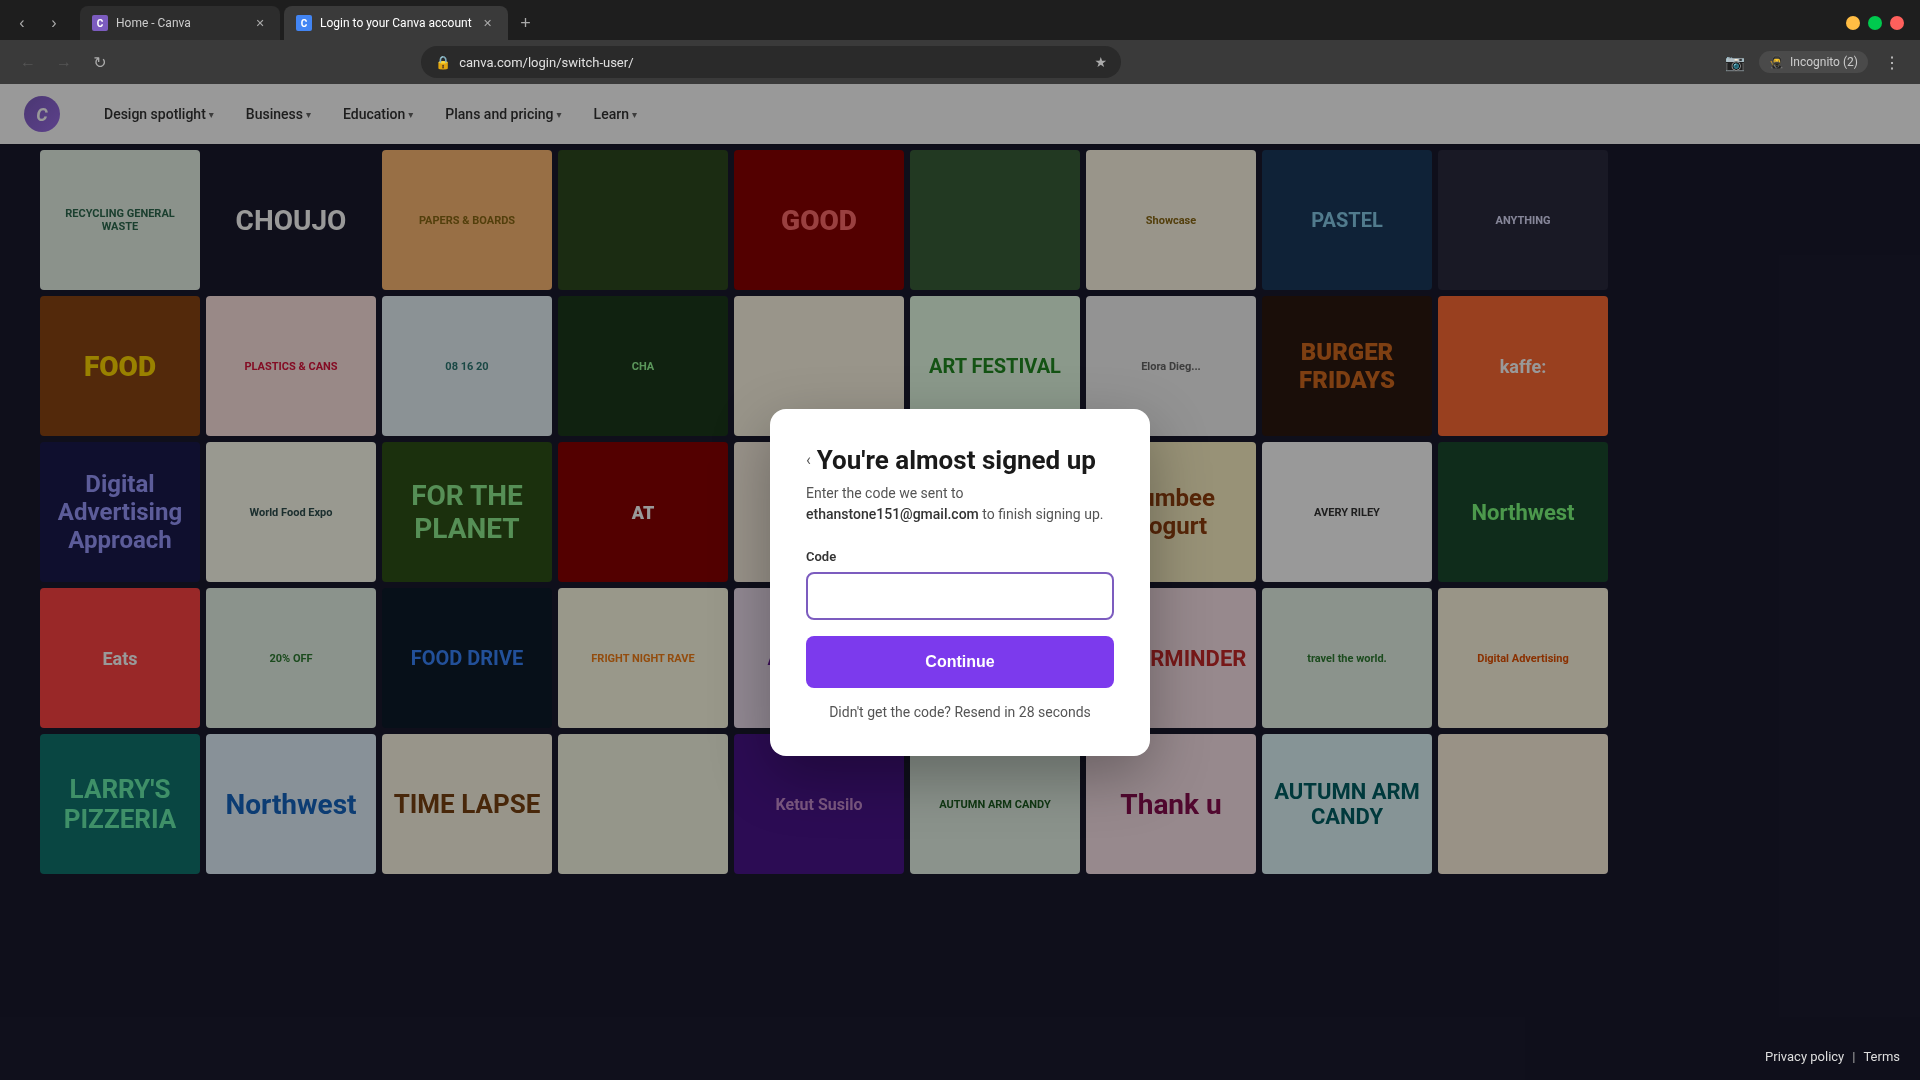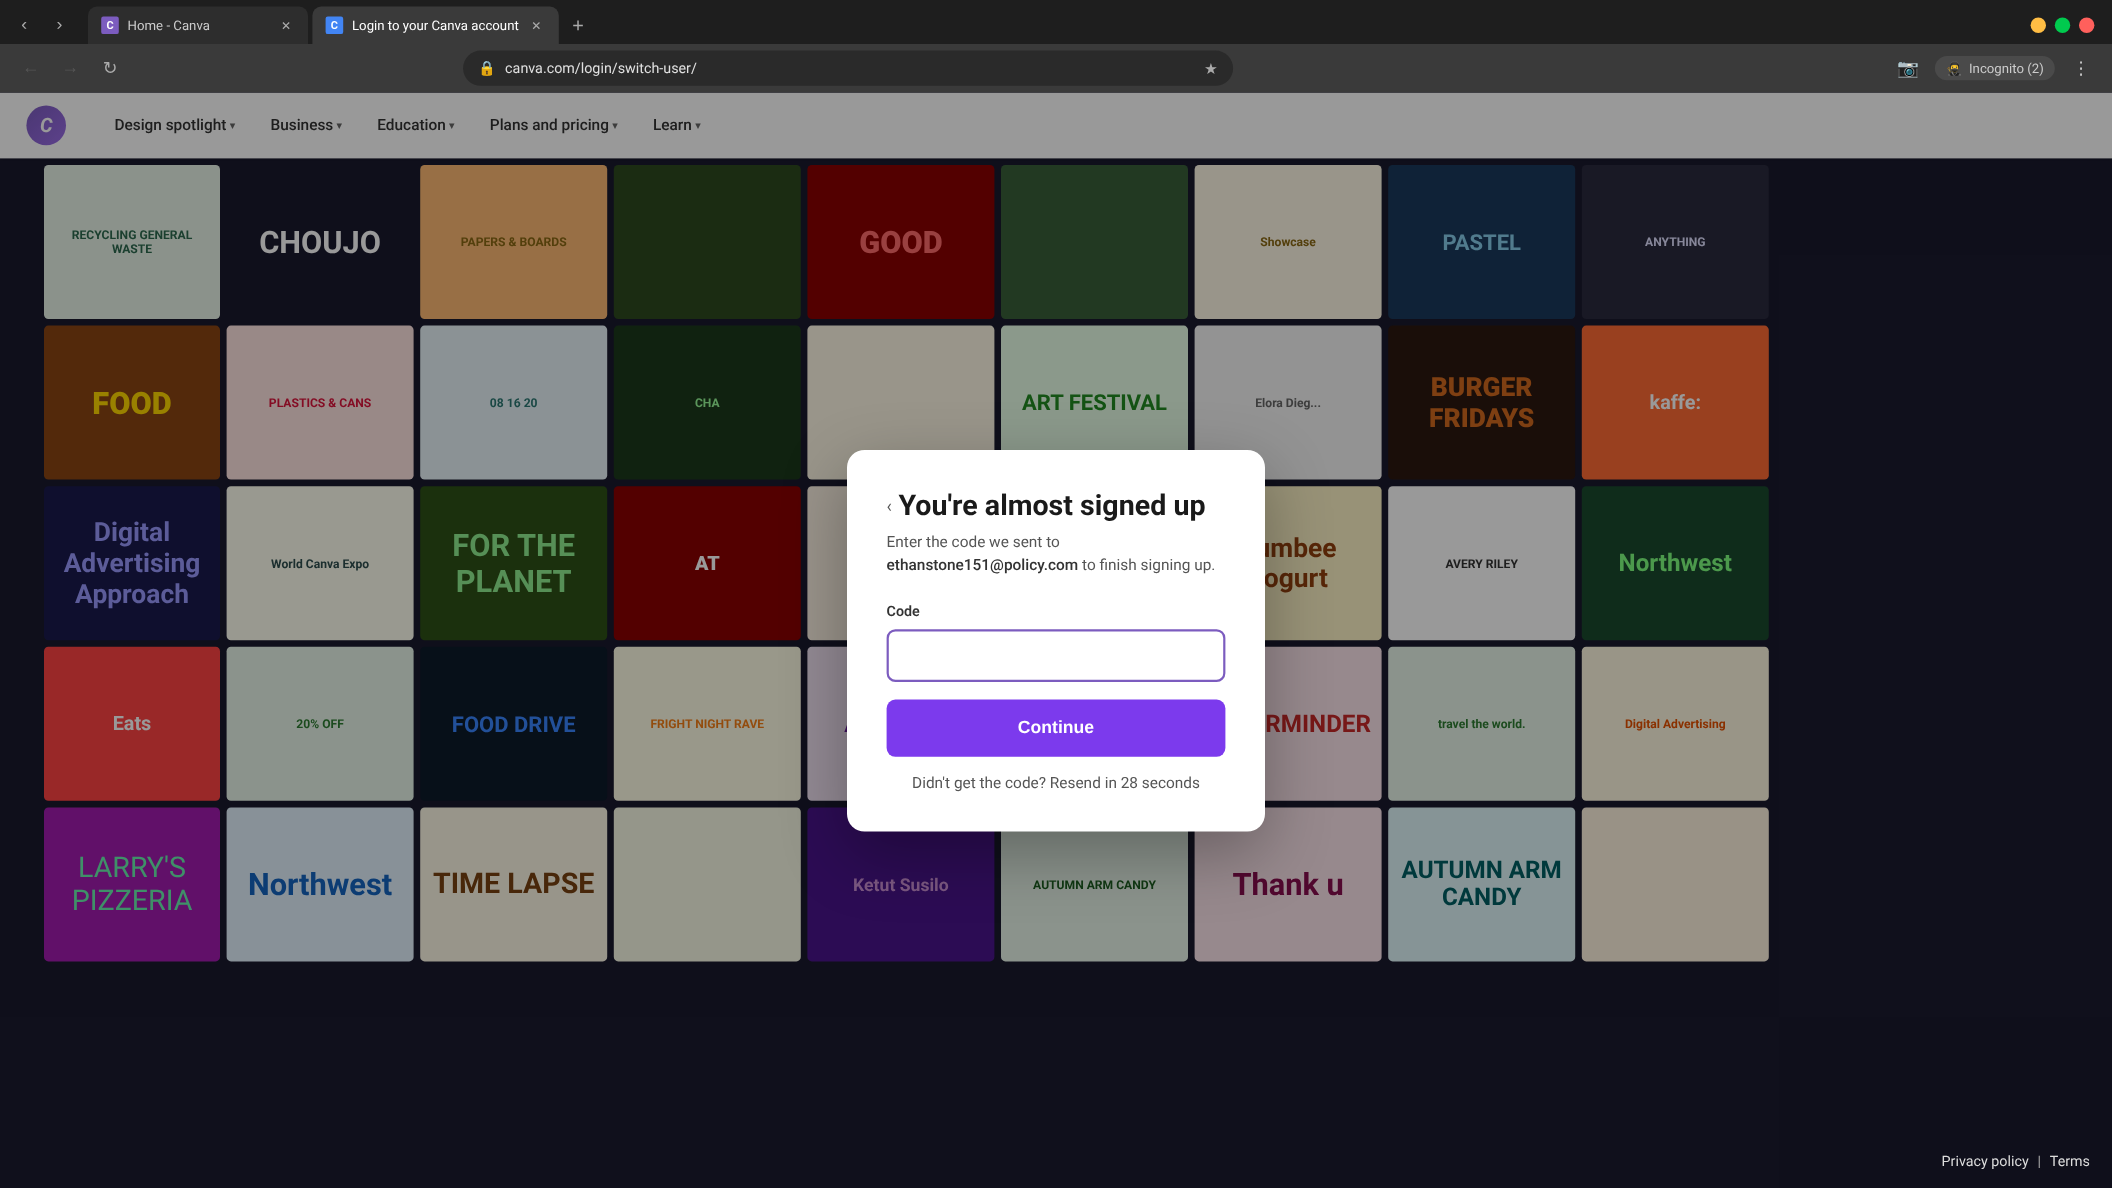--- a/index.html
+++ b/index.html
@@ -373,21 +373,21 @@
     .m27 { background: #1a4a2e; color: #7fff7f; font-size: 22px; }
     .m28 { background: #ff4444; color: white; font-size: 18px; font-weight: 700; }
     .m29 { background: #e8f5e9; color: #2e7d32; }
     .m30 { background: #0d1b2a; color: #3a86ff; font-size: 20px; }
     .m31 { background: #fffde7; color: #f57f17; }
     .m32 { background: #f3e5f5; color: #6a1b9a; font-size: 20px; }
     .m33 { background: #e3f2fd; color: #1565c0; }
     .m34 { background: #fce4ec; color: #c62828; font-size: 22px; }
     .m35 { background: #e8f5e9; color: #2e7d32; }
     .m36 { background: #fff8e1; color: #e65100; }
-    .m37 { background: #a21caf; color: #69f0ae; font-size: 26px; font-weight: 400; }
+    .m37 { background: #0f766e; color: #69f0ae; font-size: 26px; font-weight: 700; }
     .m38 { background: #e3f2fd; color: #1565c0; font-size: 28px; font-weight: 700; }
     .m39 { background: #fef9e7; color: #784212; font-size: 26px; }
     .m40 { background: #f9fbe7; color: #558b2f; }
     .m41 { background: #4a148c; color: #ce93d8; font-size: 16px; font-weight: 700; text-align: center; }
     .m42 { background: #e8f5e9; color: #1b5e20; }
     .m43 { background: #fce4ec; color: #880e4f; font-size: 28px; }
     .m44 { background: #e0f7fa; color: #006064; font-size: 22px; }
     .m45 { background: #fff3e0; color: #bf360c; font-size: 18px; font-weight: 700; }
   </style>
 </head>
@@ -480,21 +480,21 @@
         <div class="mosaic-item m10">FOOD</div>
         <div class="mosaic-item m11">PLASTICS &amp; CANS</div>
         <div class="mosaic-item m12">08 16 20</div>
         <div class="mosaic-item m13">CHA</div>
         <div class="mosaic-item m14"></div>
         <div class="mosaic-item m16">ART FESTIVAL</div>
         <div class="mosaic-item m15">Elora Dieg...</div>
         <div class="mosaic-item m17">BURGER FRIDAYS</div>
         <div class="mosaic-item m18">kaffe:</div>
         <div class="mosaic-item m19">Digital Advertising Approach</div>
-        <div class="mosaic-item m20">World Canva Expo</div>
+        <div class="mosaic-item m20">World Food Expo</div>
         <div class="mosaic-item m21">FOR THE PLANET</div>
         <div class="mosaic-item m22">AT</div>
         <div class="mosaic-item m23">NOW OPEN!</div>
         <div class="mosaic-item m24">MOZI</div>
         <div class="mosaic-item m25">Yumbee Yogurt</div>
         <div class="mosaic-item m26">AVERY RILEY</div>
         <div class="mosaic-item m27">Northwest</div>
         <div class="mosaic-item m28">Eats</div>
         <div class="mosaic-item m29">20% OFF</div>
         <div class="mosaic-item m30">FOOD DRIVE</div>
@@ -516,21 +516,21 @@
       </div>
   </div>
 
   <div class="modal-overlay">
     <div class="modal">
       <div class="modal-back">
         <span class="modal-back-arrow">‹</span>
         <span style="font-size:26px;font-weight:700;color:#1a1a1a;">You're almost signed up</span>
       </div>
       <p class="modal-desc">
-        <span>Enter the code we sent to </span><span class="modal-email">ethanstone151@policy.com</span><span> to finish signing up.</span>
+        <span>Enter the code we sent to </span><span class="modal-email">ethanstone151@gmail.com</span><span> to finish signing up.</span>
       </p>
       <div class="code-label">Code</div>
       <input class="code-input" type="text" style="">
       <button class="continue-btn">Continue</button>
       <p class="resend-text">Didn't get the code? Resend in 28 seconds</p>
     </div>
   </div>
 
   <div class="footer-links">
     <a class="footer-link">Privacy policy</a>

